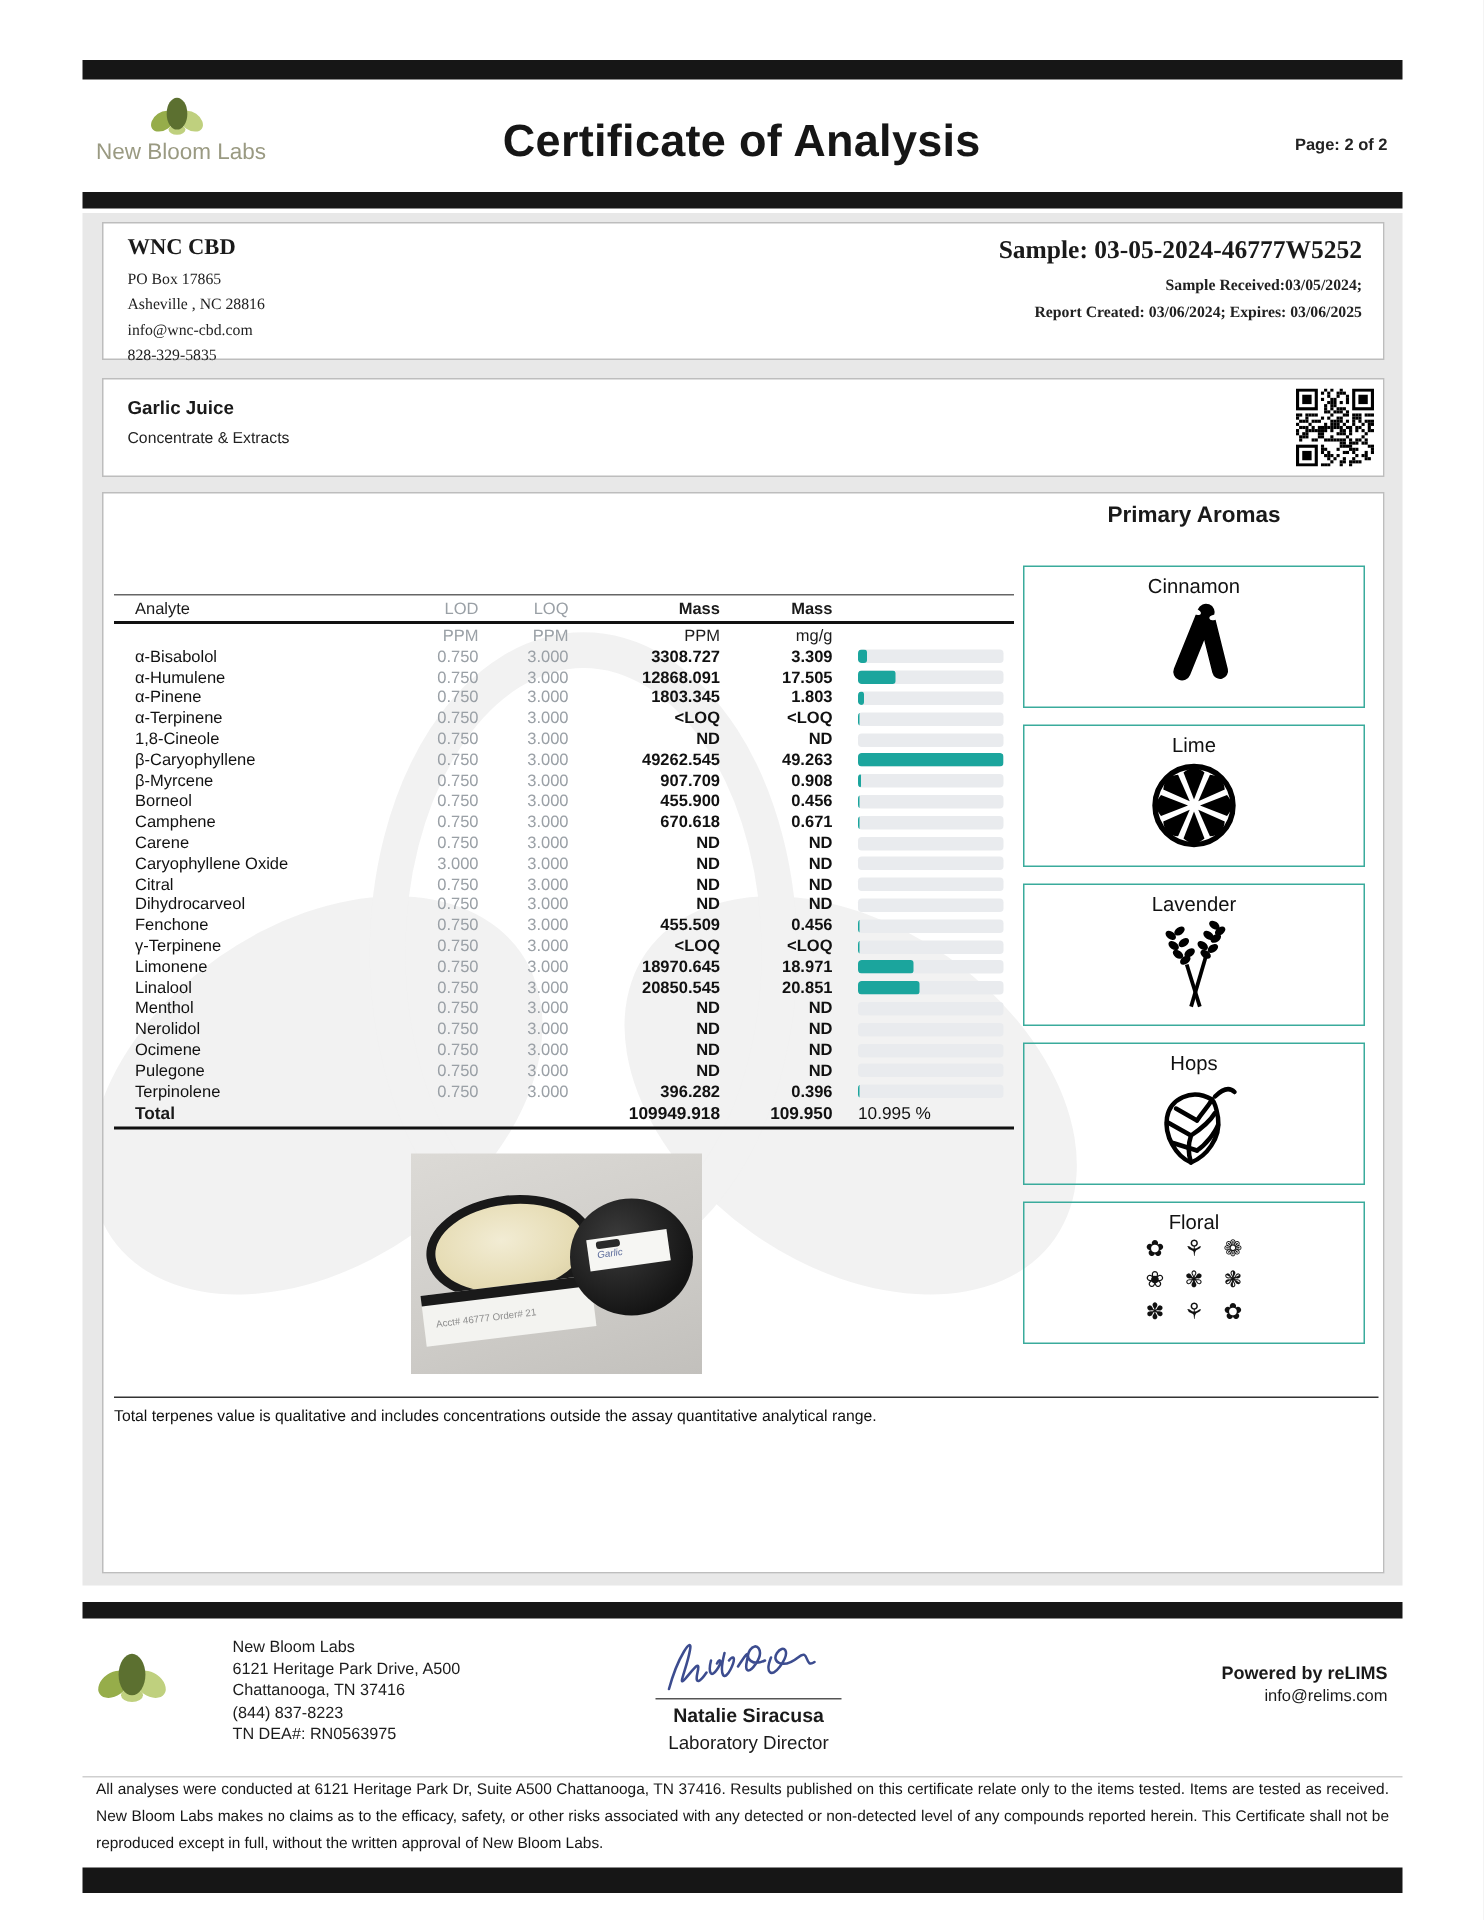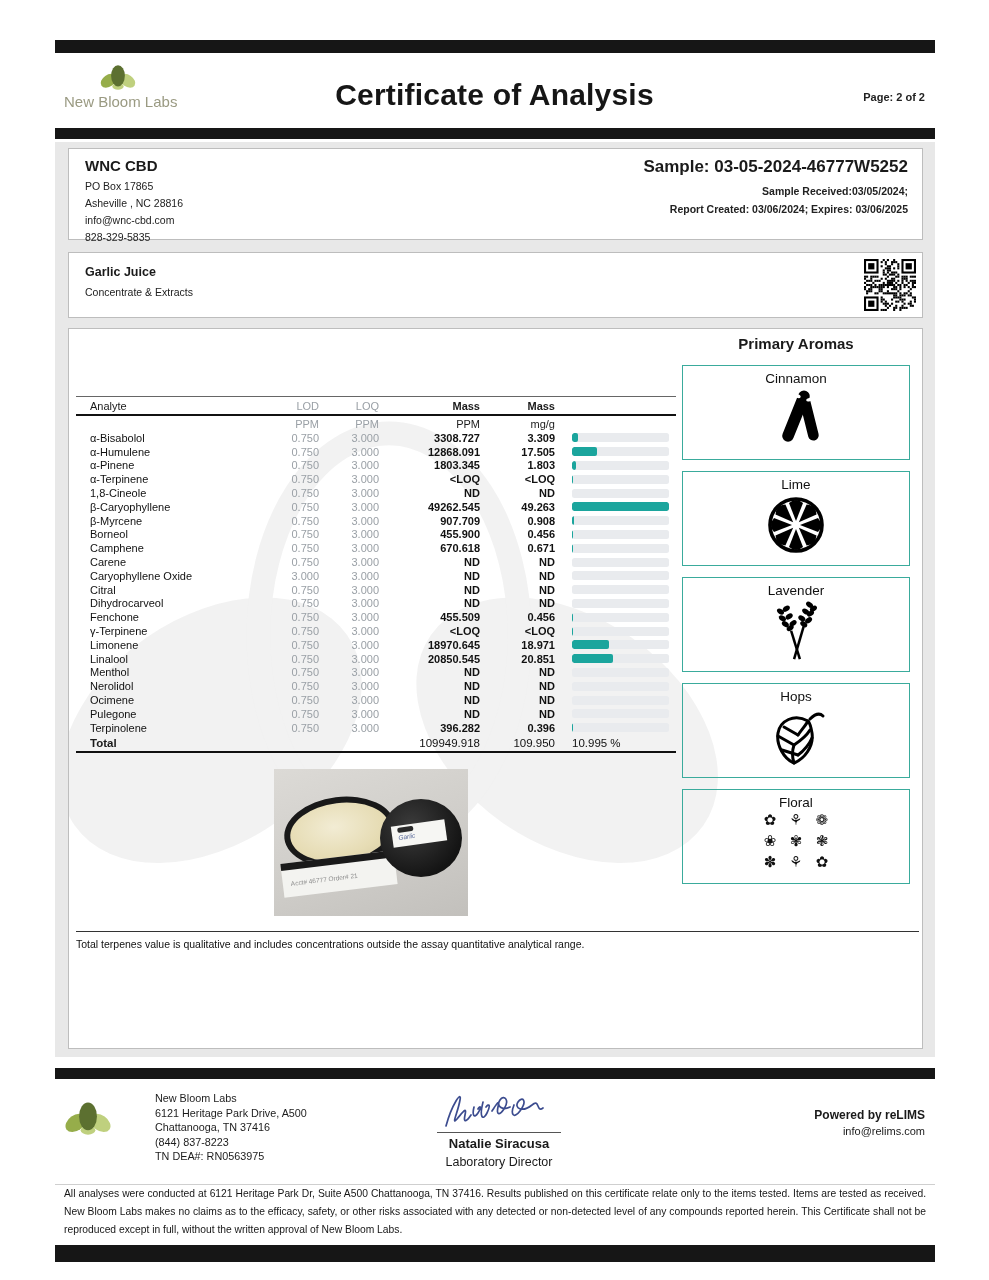--- a/index.html
+++ b/index.html
@@ -11,21 +11,21 @@
   .hdr-logo{position:absolute;left:64px;top:62px;width:150px;}
   .hdr-logo svg{display:block;margin-left:34px;}
   .hdr-logo-text{font-size:15px;color:#9a9a82;margin-top:1px;}
   .hdr-title{position:absolute;left:0;top:78px;width:989px;text-align:center;
              font-size:30px;font-weight:700;color:#161616;letter-spacing:.2px;}
   .hdr-page{position:absolute;right:64px;top:91px;font-size:11px;font-weight:700;color:#222;}
 
   
   .panel{position:absolute;left:55px;top:142px;width:880px;height:915px;background:#e8e8e8;}
   .card{position:absolute;left:13px;width:855px;background:#fff;border:1px solid #bdbdbd;box-sizing:border-box;}
-  .card-client{top:6px;height:92px;}
+  .card-client{top:6px;height:92px;font-family:Liberation Serif, serif;}
   .card-product{top:110px;height:66px;}
   .card-main{top:186px;height:721px;overflow:hidden;}
 
   .client-block{position:absolute;left:16px;top:8px;}
   .client-name{font-size:15px;font-weight:700;margin-bottom:4px;}
   .client-line{font-size:10.5px;line-height:17px;color:#222;}
   .sample-block{position:absolute;right:14px;top:8px;text-align:right;}
   .sample-id{font-size:17px;font-weight:700;margin-bottom:5px;}
   .sample-line{font-size:10.5px;font-weight:600;line-height:18px;color:#222;}
 
@@ -51,27 +51,27 @@
   .h-gray{text-align:right;color:#9aa0a6;}
   .h-mass{text-align:right;font-weight:700;}
   .u-gray{text-align:right;color:#9aa0a6;}
   .u-dark{text-align:right;color:#1c1c1c;}
   .c-lod,.c-loq{text-align:right;color:#9aa0a6;}
   .c-m1,.c-m2{text-align:right;font-weight:700;color:#111;}
   .c-bar{padding-left:17px;}
   .track{display:block;width:97px;height:9px;background:#e9ebee;border-radius:2.5px;overflow:hidden;}
   .fill{display:block;height:100%;background:#1ba59d;border-radius:2px;}
   .t-label{padding-left:14px;font-weight:700;}
-  .t-num{text-align:right;color:#111;}
+  .t-num{text-align:right;color:#111;font-weight:bold;}
   .t-pct{padding-left:17px;color:#111;}
   .table-bottom{border-bottom:2px solid #111;}
 
   
   .aromas{position:absolute;left:613px;top:6px;width:228px;}
-  .aromas-title{text-align:center;font-size:15px;font-weight:700;margin-bottom:13px;}
+  .aromas-title{text-align:center;font-size:15px;font-weight:700;margin-bottom:25px;}
   .aroma-box{border:1.5px solid #3aab9c;height:95px;margin-bottom:11px;box-sizing:border-box;
              text-align:center;background:transparent;}
   .aroma-label{font-size:13.5px;margin-top:5px;color:#111;}
   .aroma-icon{display:block;margin:1px auto 0;}
   .floral-grid{display:grid;grid-template-columns:repeat(3,26px);justify-content:center;
                font-family:"DejaVu Sans",sans-serif;font-size:15px;line-height:21px;color:#111;}
 
   
   .photo{position:absolute;left:205px;top:440px;width:194px;height:147px;overflow:hidden;
          background:linear-gradient(160deg,#dcdad6 0%,#cfcdc9 55%,#c2c0bc 100%);}

